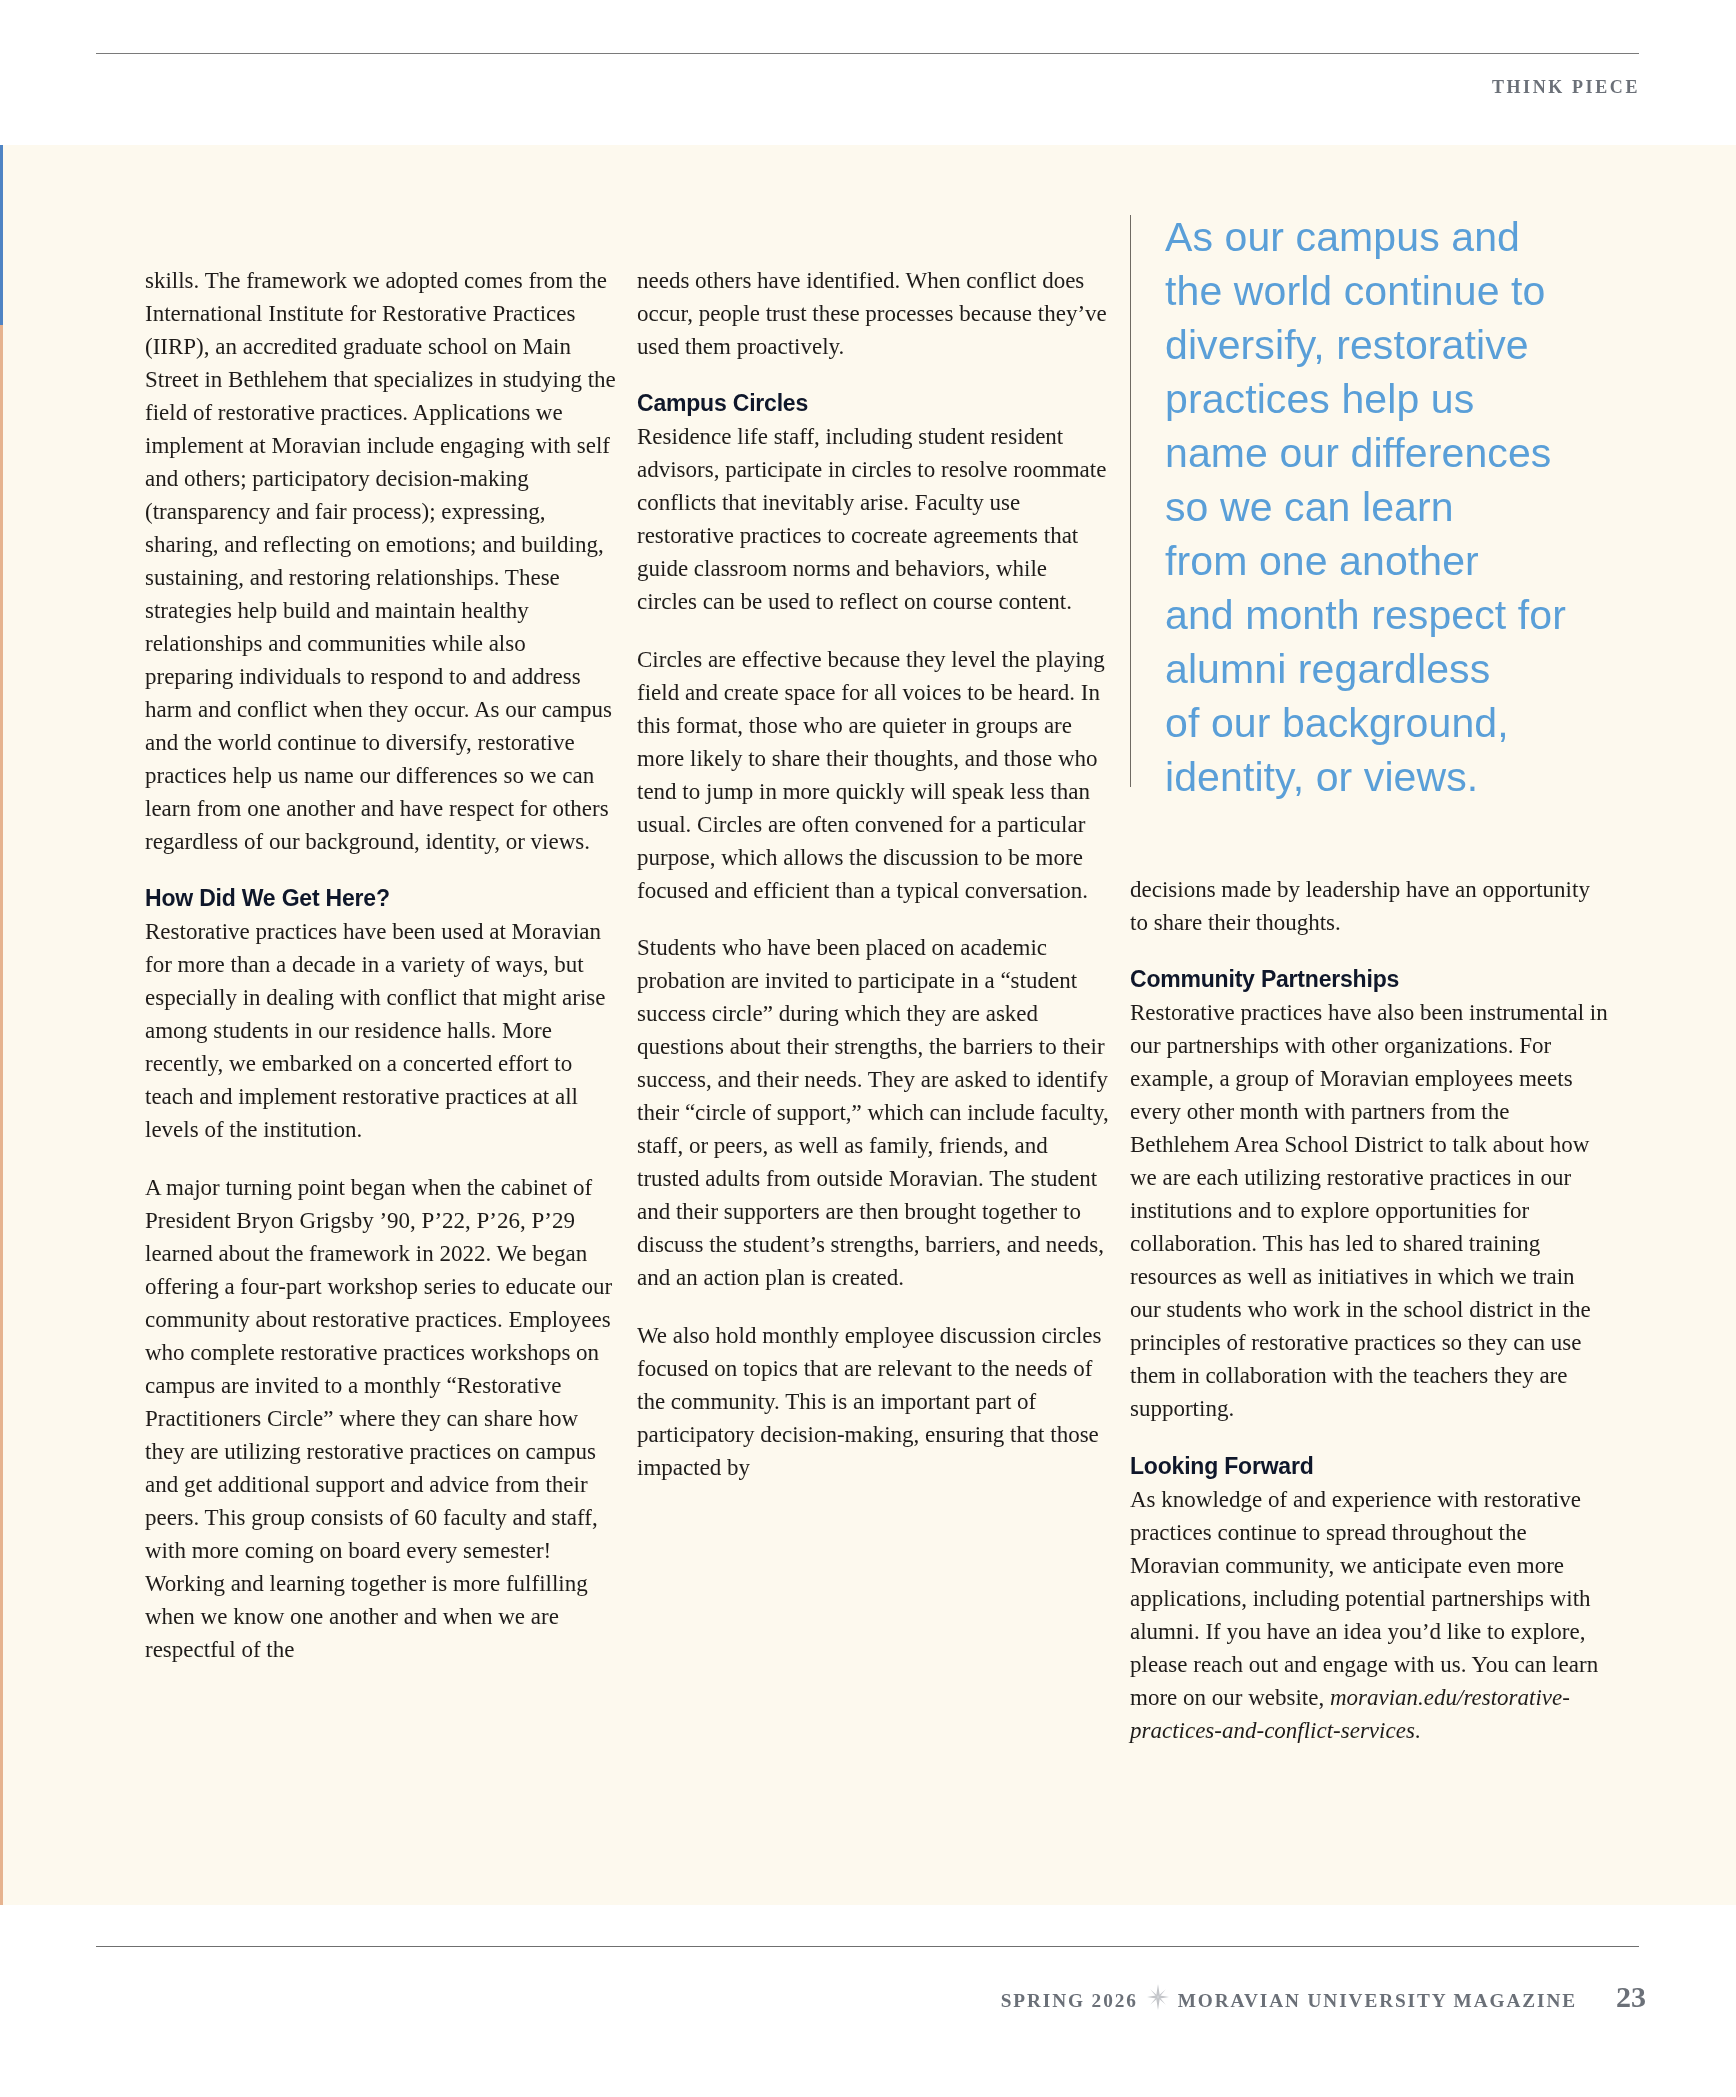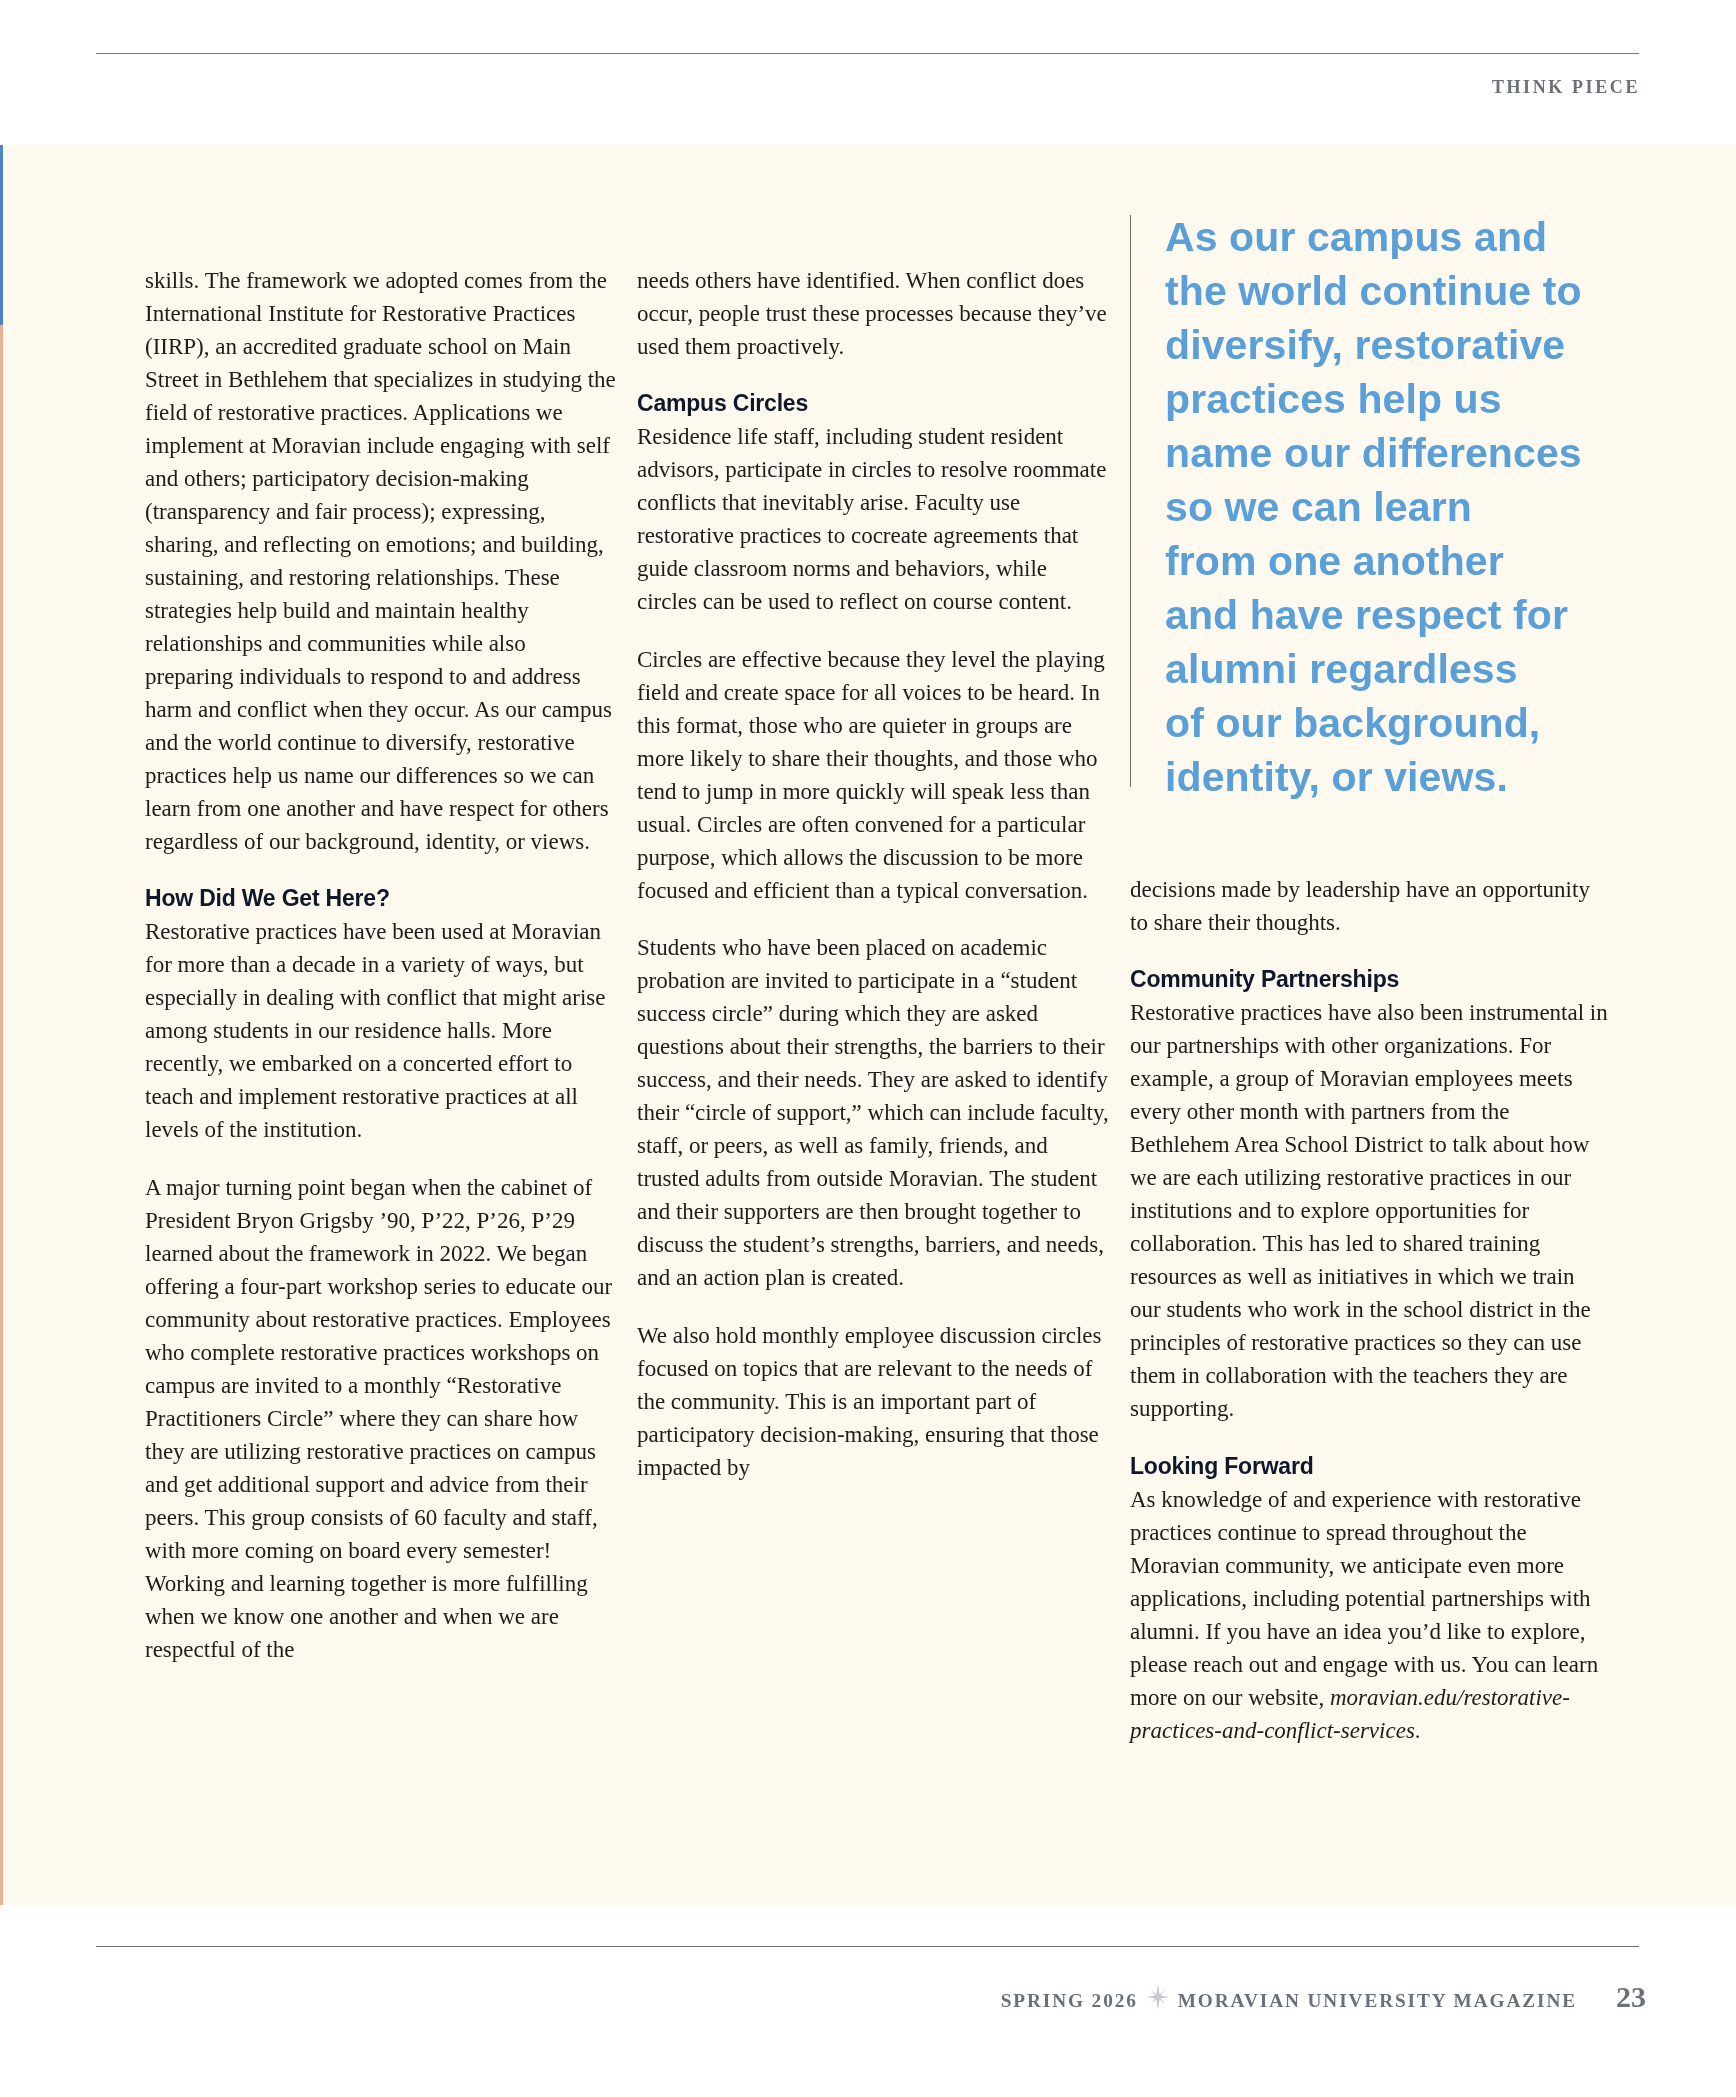--- a/index.html
+++ b/index.html
@@ -23,21 +23,21 @@
   .col h3 {
     margin:0; font-family:"Liberation Sans","DejaVu Sans",sans-serif;
     font-weight:bold; font-size:23px; line-height:33px; color:#0f172a; letter-spacing:-0.2px;
   }
   .col1 { left:145px; top:264px; width:473px; }
   .col2 { left:637px; top:264px; width:473px; }
   .col3 { left:1130px; top:873px; width:479px; }
   .pull-rule { position:absolute; left:1130px; top:215px; width:1.3px; height:572px; background:#6f6a62; }
   .pull-quote {
     position:absolute; left:1165px; top:210px; width:450px;
-    font-family:"Liberation Sans","DejaVu Sans",sans-serif; font-weight:bold;
+    font-family:"Liberation Sans","DejaVu Sans",sans-serif; font-weight:normal;
     font-size:41px; line-height:54px; color:#5a9fd8; letter-spacing:0.1px;
   }
   .pull-quote span { display:block; white-space:nowrap; }
   .url { font-style:italic; }
   .bottom-rule { position:absolute; left:96px; top:1946px; width:1543px; height:1.3px; background:#6f6f6f; }
   .footer {
     position:absolute; right:90px; top:1980px; display:flex; align-items:baseline; gap:9px;
     color:#6b7078; font-family:"Liberation Serif",serif;justify-content:flex-end;
   }
   .footer .issue, .footer .mag { font-size:19.3px; letter-spacing:1.9px; font-weight:bold; }
@@ -71,21 +71,21 @@
 
 <div class="pull-rule"></div>
 <div class="pull-quote">
   <span>As our campus and</span>
   <span>the world continue to</span>
   <span>diversify, restorative</span>
   <span>practices help us</span>
   <span>name our differences</span>
   <span>so we can learn</span>
   <span>from one another</span>
-  <span>and have respect for</span>
+  <span>and month respect for</span>
   <span>alumni regardless</span>
   <span>of our background,</span>
   <span>identity, or views.</span>
 </div>
 
 <div class="col col3">
   <p>decisions made by leadership have an opportunity to share their thoughts.</p>
   <h3>Community Partnerships</h3>
   <p>Restorative practices have also been instrumental in our partnerships with other organizations. For example, a group of Moravian employees meets every other month with partners from the Bethlehem Area School District to talk about how we are each utilizing restorative practices in our institutions and to explore opportunities for collaboration. This has led to shared training resources as well as initiatives in which we train our students who work in the school district in the principles of restorative practices so they can use them in collaboration with the teachers they are supporting.</p>
   <h3>Looking Forward</h3>

